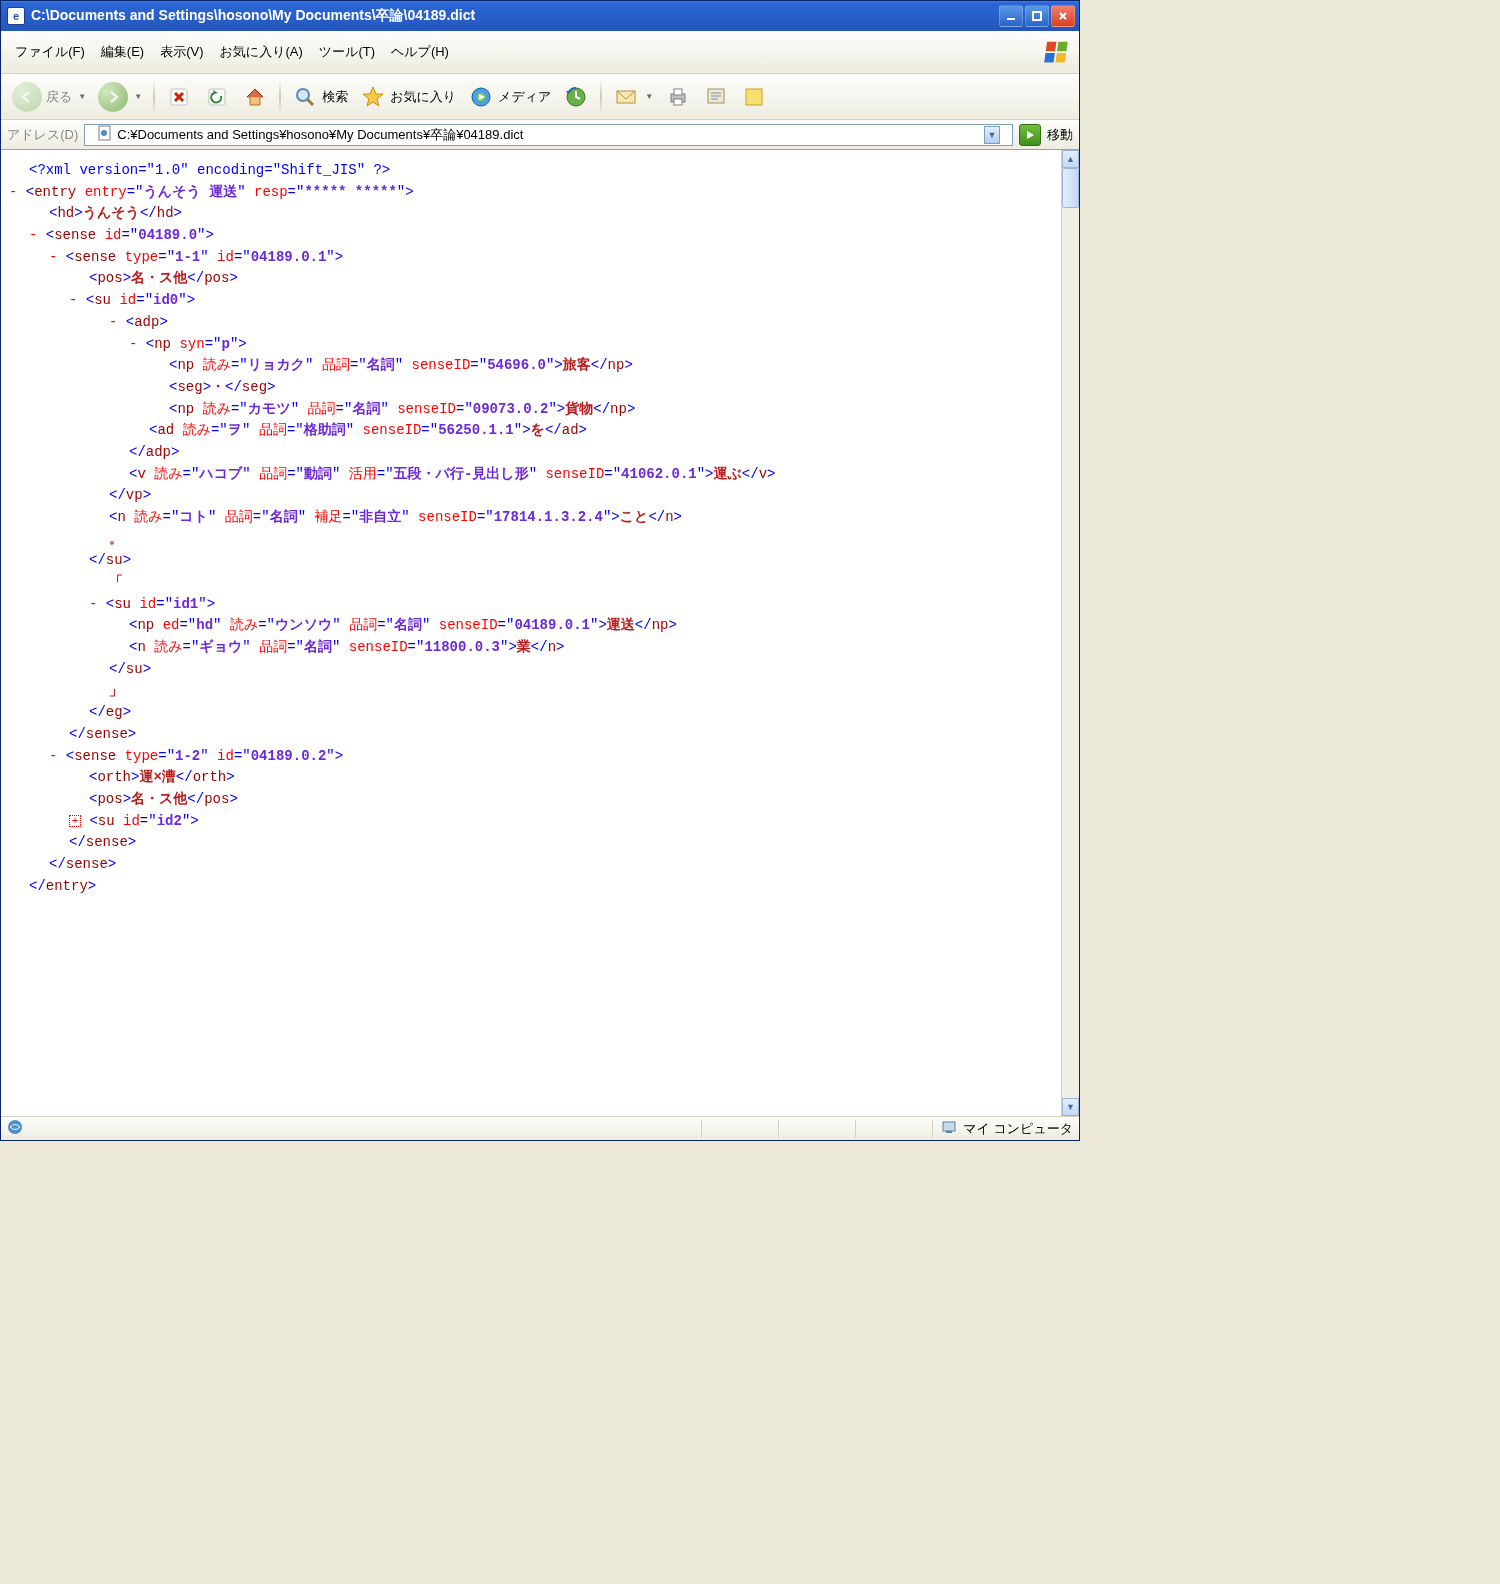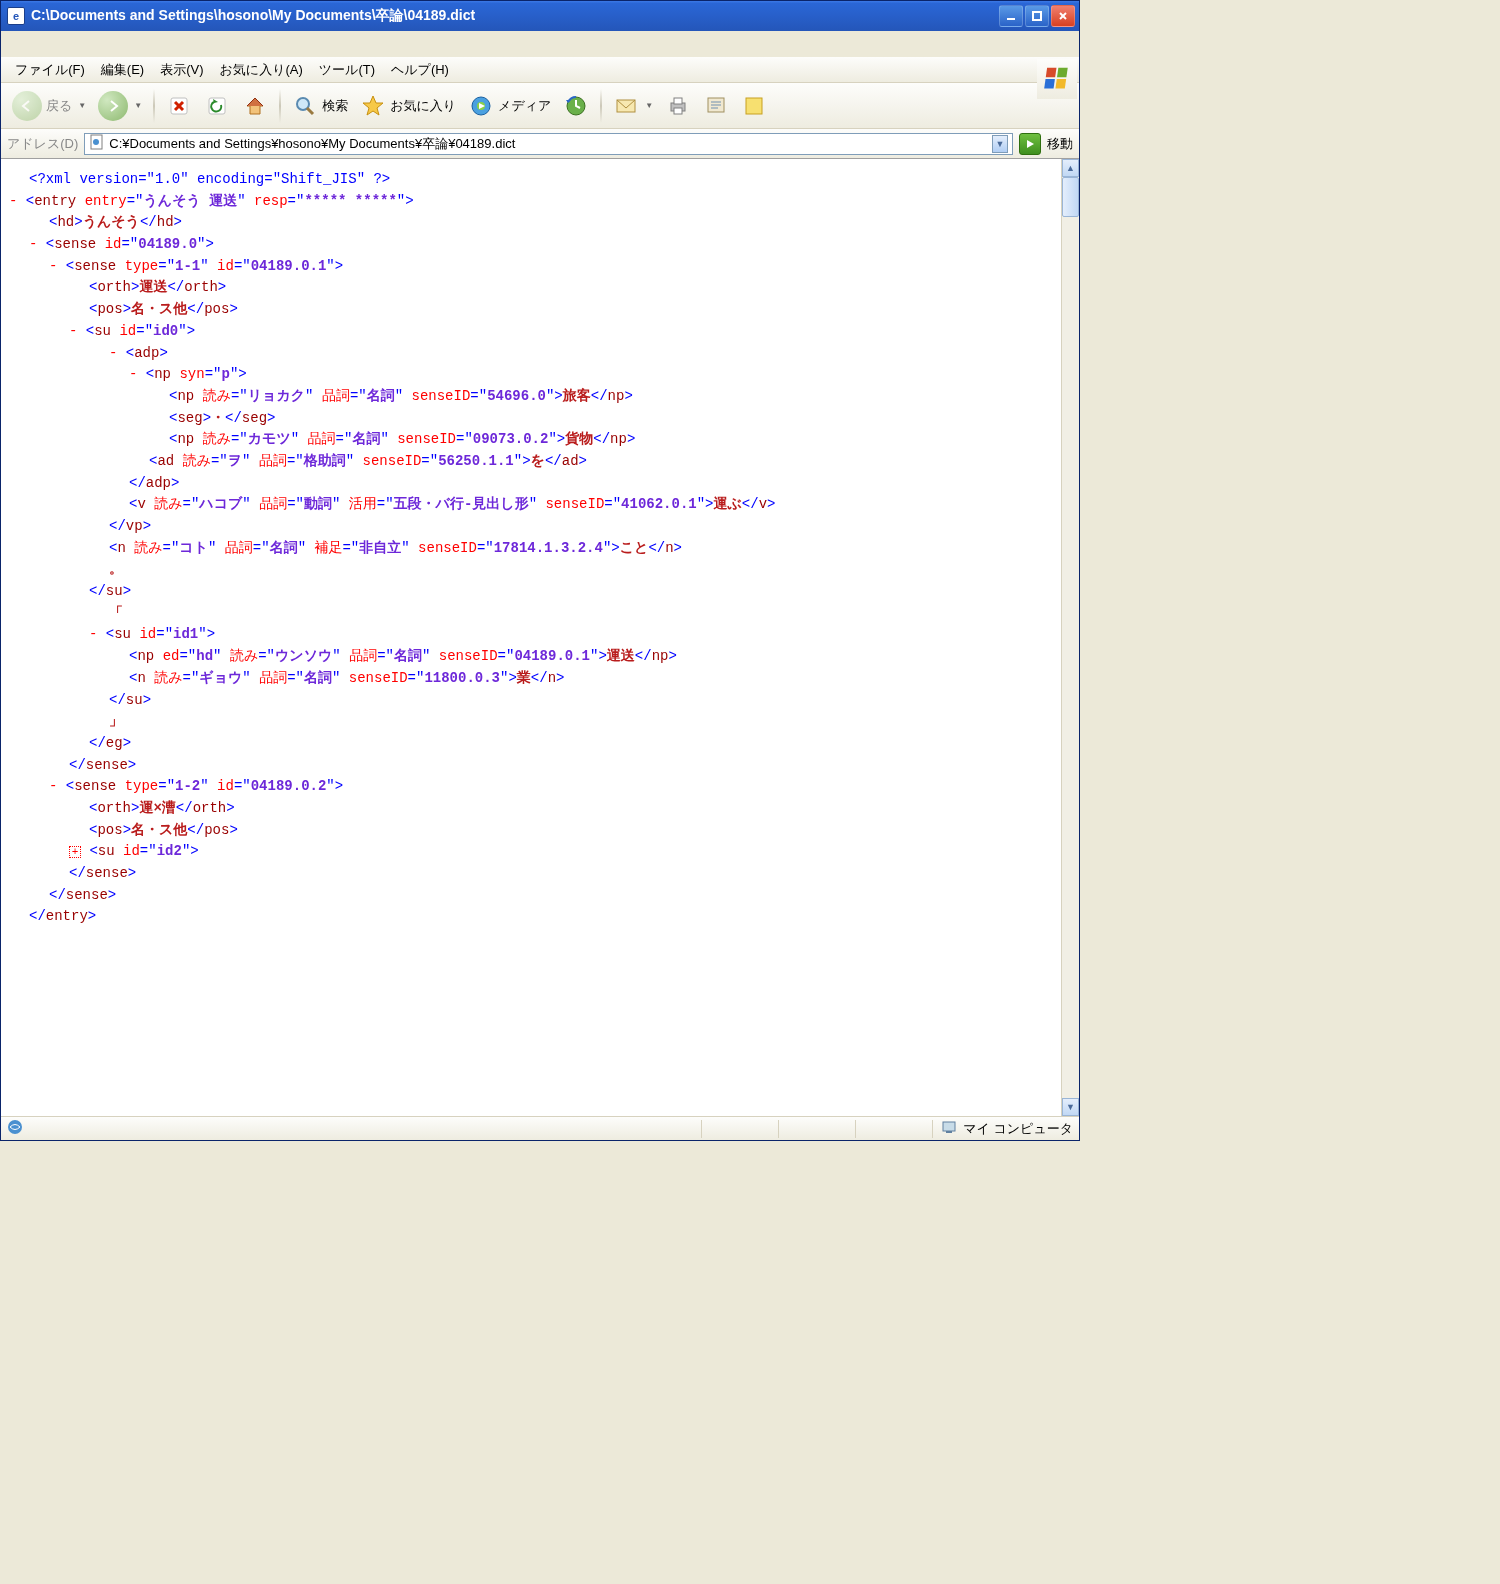--- a/index.html
+++ b/index.html
@@ -8,38 +8,38 @@
 
 .titlebar { height: 30px; background: linear-gradient(to bottom, #3b79e7 0%, #2a66d6 8%, #2860cb 45%, #2456b9 100%); display: flex; align-items: center; color: #fff; font-weight: bold; padding-left: 6px; }
 .titlebar .app-icon { width: 18px; height: 18px; background: #fff; border:1px solid #1a3e8a; border-radius:2px; display:flex; align-items:center; justify-content:center; font-size:11px; color:#2456b9; margin-right:6px;}
 .titlebar .title-text { flex:1; white-space:nowrap; overflow:hidden; text-overflow:ellipsis; font-size:14px;}
 .winbtns { display:flex; height:100%; align-items:flex-start; padding-top:4px; padding-right:4px; gap:2px;}
 .winbtn { width:24px; height:22px; border-radius:3px; border:1px solid #fff3; display:flex; align-items:center; justify-content:center; color:#fff; font-weight:bold;}
 .winbtn.min, .winbtn.max { background: linear-gradient(to bottom,#5a9ae6,#2a63c8); }
 .winbtn.close { background: linear-gradient(to bottom,#f08070,#d84020); }
 .winbtn svg { stroke:#fff; stroke-width:2; }
 
-.menubar { height:26px; background: linear-gradient(to bottom,#fdfdfb,#eeece0); display:flex; align-items:center; padding:6px 6px; border-bottom:1px solid #d7d2bf; position:relative;margin-top:26px;}
+.menubar { height:43px; background: linear-gradient(to bottom,#fdfdfb,#eeece0); display:flex; align-items:center; padding:6px 6px; border-bottom:1px solid #d7d2bf; position:relative;}
 .menubar .menuitem { padding:3px 8px; cursor:default; }
 .logo-right { position:absolute; right:2px; top:2px; width:40px; height:40px; display:flex; align-items:center; justify-content:center; background:linear-gradient(to bottom,#fdfdfb,#eeece0); z-index:10;}
 .logo-right svg { width:30px; height:30px;}
 
 .toolbar { height:46px; background: linear-gradient(to bottom,#fdfdfb,#eeece0); display:flex; align-items:center; padding:0 6px; border-bottom:1px solid #d7d2bf; gap:2px;}
 .tbbtn { height:34px; display:flex; align-items:center; padding:0 4px; border:1px solid transparent; border-radius:3px; gap:4px;}
 .tbbtn .circ { width:30px; height:30px; border-radius:50%; display:flex; align-items:center; justify-content:center;}
 .tbbtn.back .circ { background: radial-gradient(circle at 30% 30%, #d0e8c0, #8db96f); opacity:.5;}
 .tbbtn.fwd .circ { background: radial-gradient(circle at 30% 30%, #d0e8c0, #8db96f);}
 .tbbtn .lbl { color:#888;}
 .tbsep { width:2px; height:34px; background:linear-gradient(to bottom, transparent,#ccc8b8,transparent); margin:0 4px;}
 .ticon { width:26px; height:26px; display:flex; align-items:center; justify-content:center;}
 .dd { font-size:8px; color:#666; margin-left:2px;}
 
 .addrbar { height:30px; background: linear-gradient(to bottom,#fdfdfb,#eeece0); display:flex; align-items:center; padding:0 6px; border-bottom:1px solid #a0a0a0; gap:6px;}
 .addrbar .lbl { color:#888;}
-.addrfield { flex:1; height:22px; background:#fff; border:1px solid #7f9db9; display:flex; align-items:center; padding:0 4px; gap:4px;}
+.addrfield { flex:1; height:22px; background:#fff; border:1px solid #7f9db9; display:flex; align-items:center; padding:0 12px; gap:4px;}
 .addrfield .txt { flex:1; white-space:nowrap; overflow:hidden;}
 .addrfield .ddbtn { width:16px; height:18px; background:linear-gradient(to bottom,#e4eefc,#b1cef4); border:1px solid #7f9db9; display:flex; align-items:center; justify-content:center; font-size:9px; color:#4a6a9a;}
 .gobtn { width:22px; height:22px; background:linear-gradient(to bottom,#6fbf3f,#3f8f1f); border:1px solid #2f6f0f; border-radius:3px; display:flex; align-items:center; justify-content:center; color:#fff; font-weight:bold;}
 
 .content-wrap { flex:1; display:flex; background:#fff;}
 .content { flex:1; background:#fff; padding:10px 8px; font-family: "MS Gothic", "Courier New", monospace; font-size:14px; line-height:1.55; overflow:auto; white-space:nowrap;}
 .scrollbar { width:18px; background:#f1efe5; border-left:1px solid #d7d2bf; display:flex; flex-direction:column;}
 .scrollbar .arrow { height:18px; background:linear-gradient(to bottom,#e4eefc,#c1d8f4); border:1px solid #9ab5d6; display:flex; align-items:center; justify-content:center; font-size:9px; color:#4a6a9a;}
 .scrollbar .track { flex:1; background:#f1efe5;}
 .scrollbar .thumb-abs { margin-top:0; height:40px; background:linear-gradient(to right,#e4eefc,#c1d8f4); border:1px solid #9ab5d6; border-radius:2px;}
@@ -243,21 +243,20 @@
   <span>移動</span>
 </div>
 
 <div class="content-wrap">
 <div class="content">
 <div class="ind1"><span class="decl">&lt;?xml version="1.0" encoding="Shift_JIS" ?&gt;</span></div>
 <div><span class="minus">-</span> <span class="tag">&lt;</span><span class="name">entry</span> <span class="attr">entry</span><span class="tag">="</span><span class="val">うんそう 運送</span><span class="tag">"</span> <span class="attr">resp</span><span class="tag">="</span><span class="val">***** *****</span><span class="tag">"&gt;</span></div>
 <div class="ind2"><span class="tag">&lt;</span><span class="name">hd</span><span class="tag">&gt;</span><span class="txt-bold">うんそう</span><span class="tag">&lt;/</span><span class="name">hd</span><span class="tag">&gt;</span></div>
 <div class="ind1"><span class="minus">-</span> <span class="tag">&lt;</span><span class="name">sense</span> <span class="attr">id</span><span class="tag">="</span><span class="val">04189.0</span><span class="tag">"&gt;</span></div>
 <div class="ind2"><span class="minus">-</span> <span class="tag">&lt;</span><span class="name">sense</span> <span class="attr">type</span><span class="tag">="</span><span class="val">1-1</span><span class="tag">"</span> <span class="attr">id</span><span class="tag">="</span><span class="val">04189.0.1</span><span class="tag">"&gt;</span></div>
-<div class="ind4"><span class="tag">&lt;</span><span class="name">orth</span><span class="tag">&gt;</span><span class="txt-bold">運送</span><span class="tag">&lt;/</span><span class="name">orth</span><span class="tag">&gt;</span></div>
 <div class="ind4"><span class="tag">&lt;</span><span class="name">pos</span><span class="tag">&gt;</span><span class="txt-bold">名・ス他</span><span class="tag">&lt;/</span><span class="name">pos</span><span class="tag">&gt;</span></div>
 <div class="ind3"><span class="minus">-</span> <span class="tag">&lt;</span><span class="name">su</span> <span class="attr">id</span><span class="tag">="</span><span class="val">id0</span><span class="tag">"&gt;</span></div>
 <div class="ind5"><span class="minus">-</span> <span class="tag">&lt;</span><span class="name">adp</span><span class="tag">&gt;</span></div>
 <div class="ind6"><span class="minus">-</span> <span class="tag">&lt;</span><span class="name">np</span> <span class="attr">syn</span><span class="tag">="</span><span class="val">p</span><span class="tag">"&gt;</span></div>
 <div class="ind8"><span class="tag">&lt;</span><span class="name">np</span> <span class="attr">読み</span><span class="tag">="</span><span class="val">リョカク</span><span class="tag">"</span> <span class="attr">品詞</span><span class="tag">="</span><span class="val">名詞</span><span class="tag">"</span> <span class="attr">senseID</span><span class="tag">="</span><span class="val">54696.0</span><span class="tag">"&gt;</span><span class="txt-bold">旅客</span><span class="tag">&lt;/</span><span class="name">np</span><span class="tag">&gt;</span></div>
 <div class="ind8"><span class="tag">&lt;</span><span class="name">seg</span><span class="tag">&gt;</span><span class="txt-bold">・</span><span class="tag">&lt;/</span><span class="name">seg</span><span class="tag">&gt;</span></div>
 <div class="ind8"><span class="tag">&lt;</span><span class="name">np</span> <span class="attr">読み</span><span class="tag">="</span><span class="val">カモツ</span><span class="tag">"</span> <span class="attr">品詞</span><span class="tag">="</span><span class="val">名詞</span><span class="tag">"</span> <span class="attr">senseID</span><span class="tag">="</span><span class="val">09073.0.2</span><span class="tag">"&gt;</span><span class="txt-bold">貨物</span><span class="tag">&lt;/</span><span class="name">np</span><span class="tag">&gt;</span></div>
 <div class="ind7"><span class="tag">&lt;</span><span class="name">ad</span> <span class="attr">読み</span><span class="tag">="</span><span class="val">ヲ</span><span class="tag">"</span> <span class="attr">品詞</span><span class="tag">="</span><span class="val">格助詞</span><span class="tag">"</span> <span class="attr">senseID</span><span class="tag">="</span><span class="val">56250.1.1</span><span class="tag">"&gt;</span><span class="txt-bold">を</span><span class="tag">&lt;/</span><span class="name">ad</span><span class="tag">&gt;</span></div>
 <div class="ind6"><span class="tag">&lt;/</span><span class="name">adp</span><span class="tag">&gt;</span></div>
 <div class="ind6"><span class="tag">&lt;</span><span class="name">v</span> <span class="attr">読み</span><span class="tag">="</span><span class="val">ハコブ</span><span class="tag">"</span> <span class="attr">品詞</span><span class="tag">="</span><span class="val">動詞</span><span class="tag">"</span> <span class="attr">活用</span><span class="tag">="</span><span class="val">五段・バ行-見出し形</span><span class="tag">"</span> <span class="attr">senseID</span><span class="tag">="</span><span class="val">41062.0.1</span><span class="tag">"&gt;</span><span class="txt-bold">運ぶ</span><span class="tag">&lt;/</span><span class="name">v</span><span class="tag">&gt;</span></div>

